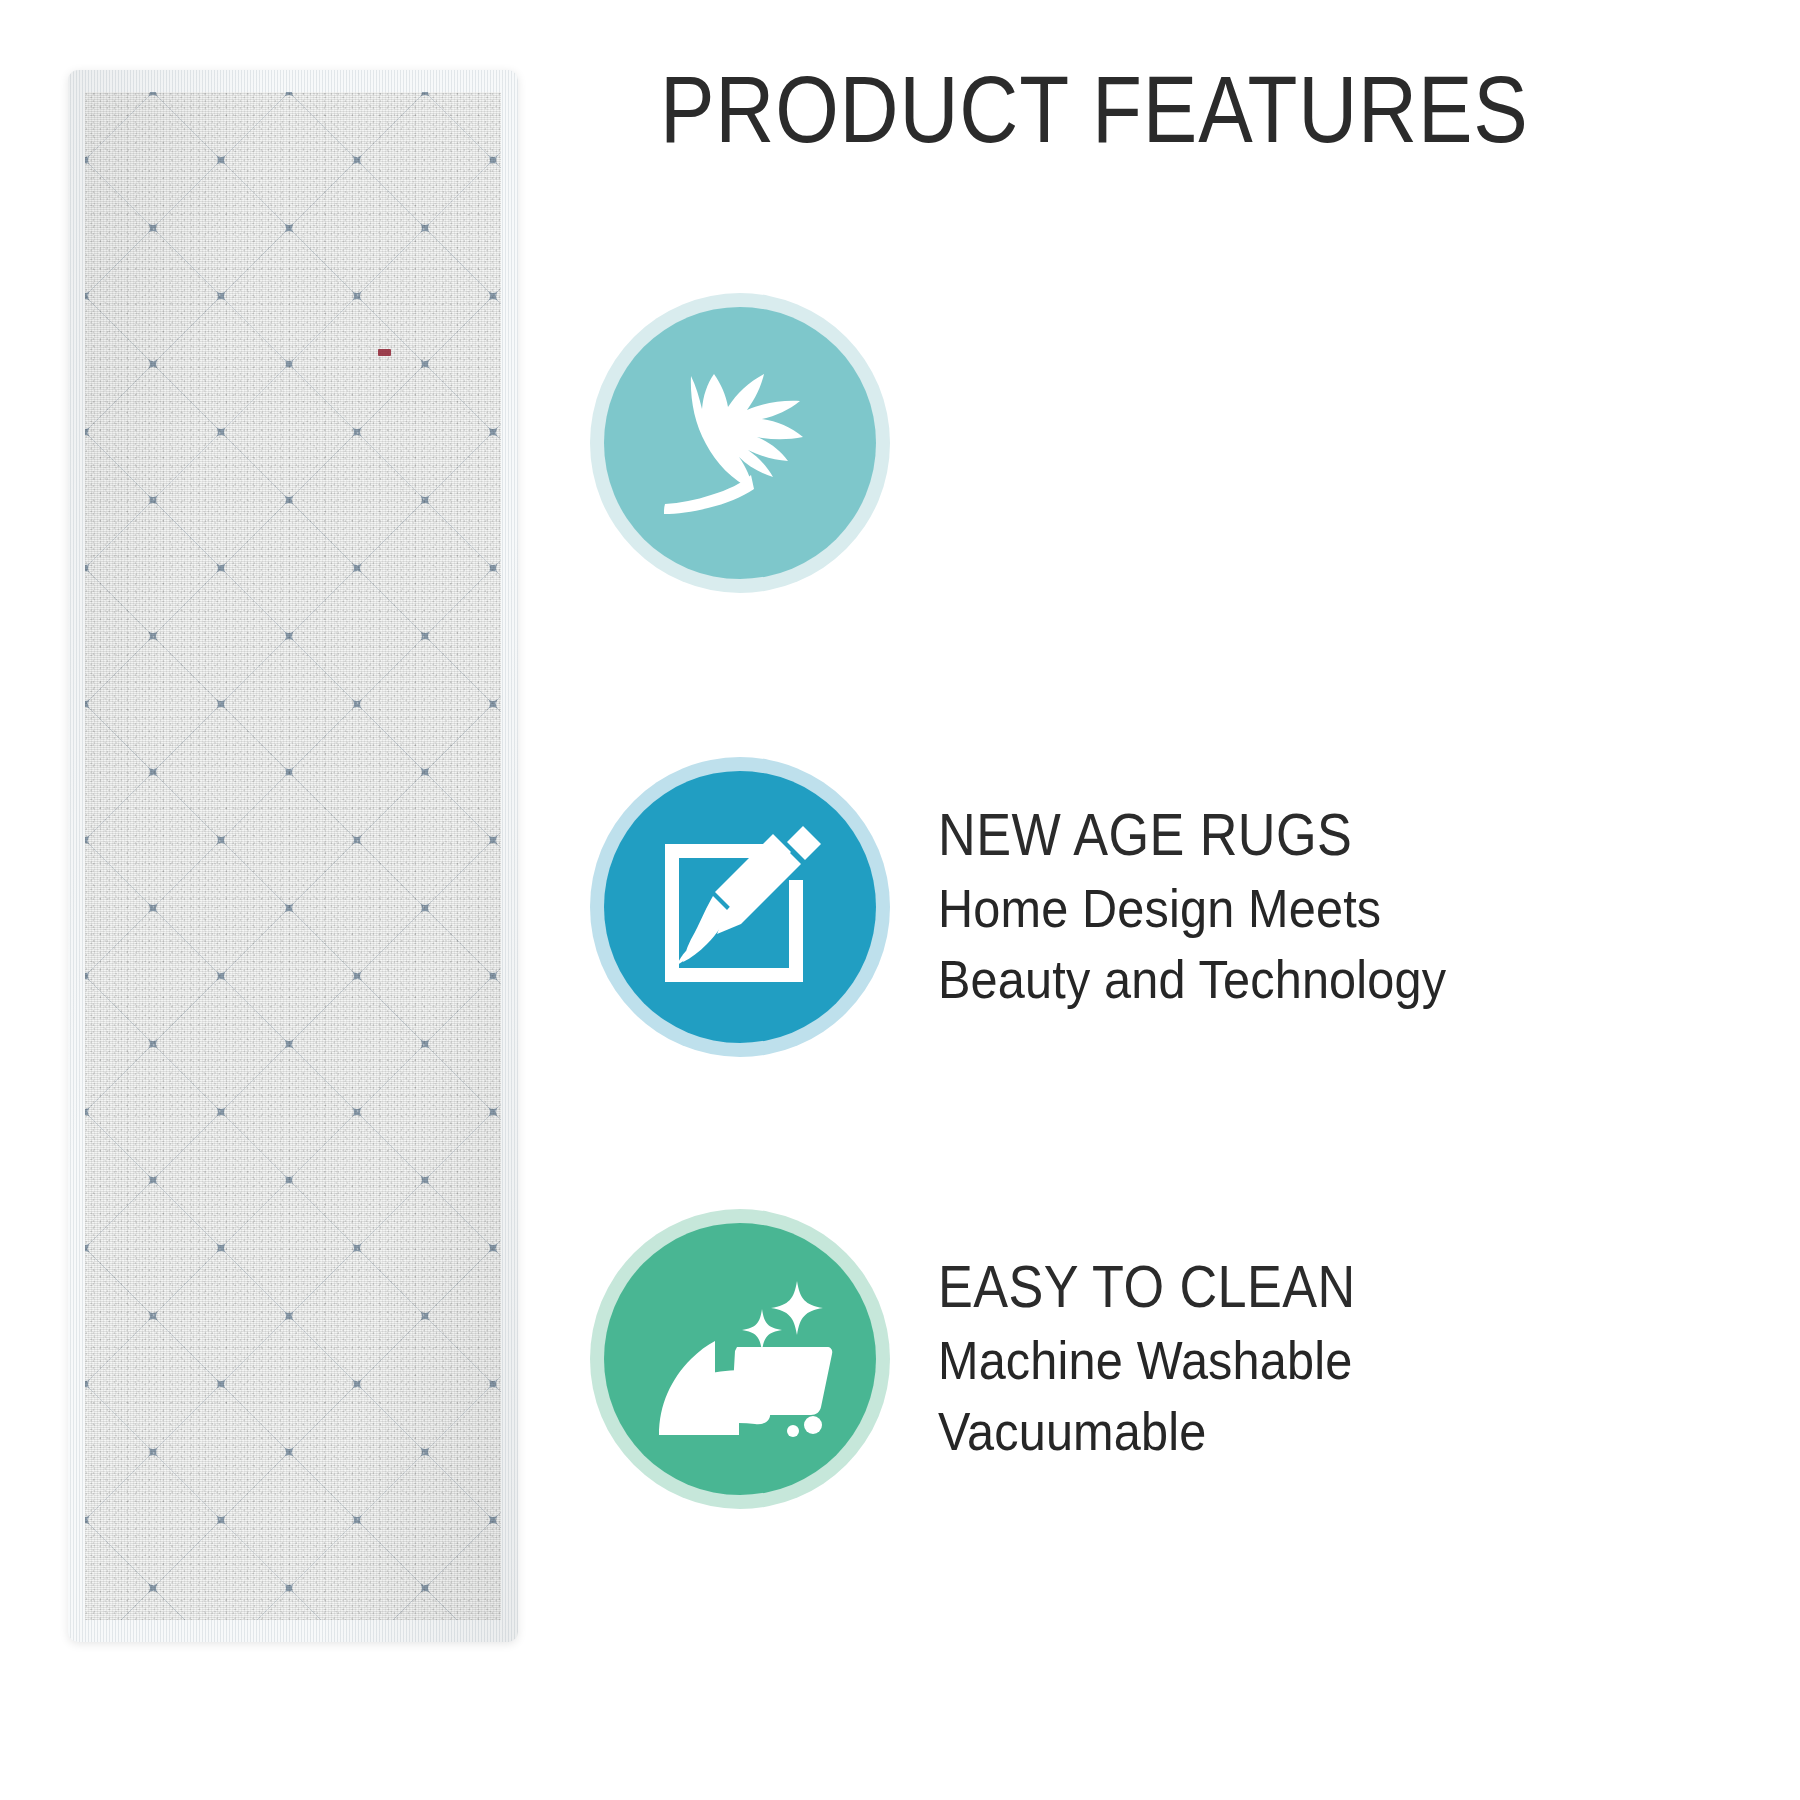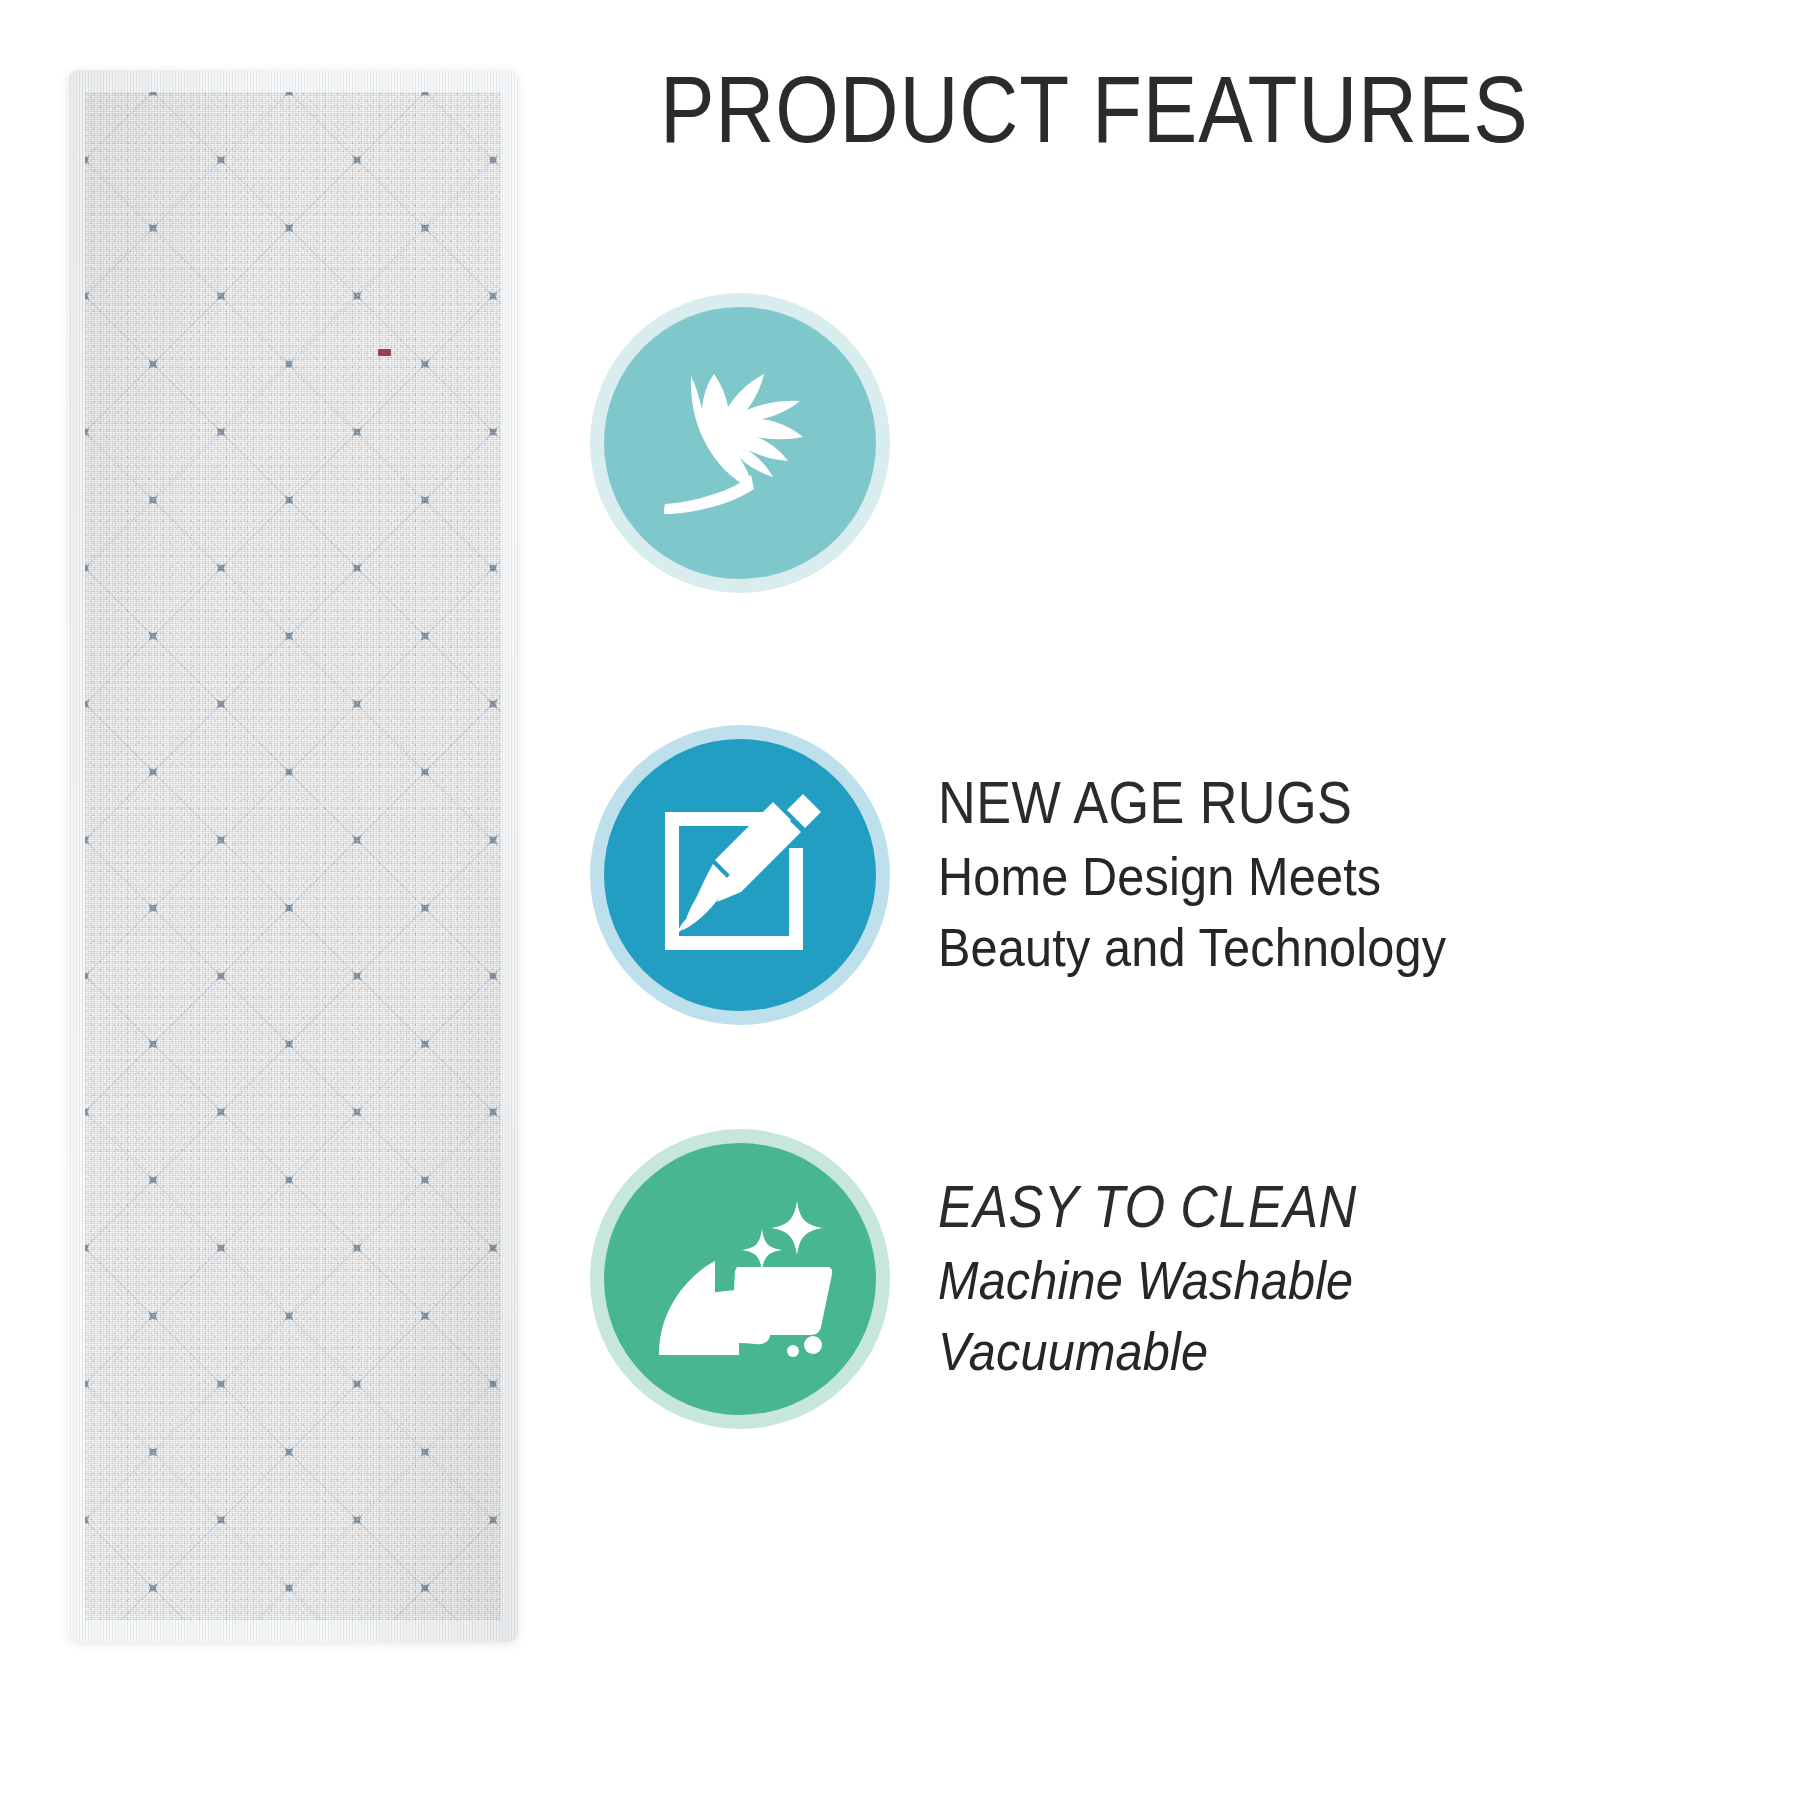--- a/index.html
+++ b/index.html
@@ -108,22 +108,22 @@
 
   .feature {
     position:absolute;
     left:590px;
     width:1180px;
     height:310px;
     display:flex;
     align-items:center;
   }
   #feature-0 { top:288px; }
-  #feature-1 { top:720px; }
-  #feature-2 { top:1124px;font-style:italic; }
+  #feature-1 { top:752px; }
+  #feature-2 { top:1204px; }
 
   .badge {
     position:relative;
     flex:0 0 auto;
     width:300px; height:300px;
     border-radius:50%;
     display:flex; align-items:center; justify-content:center;
   }
   .badge .ring {
     position:absolute; inset:0;

